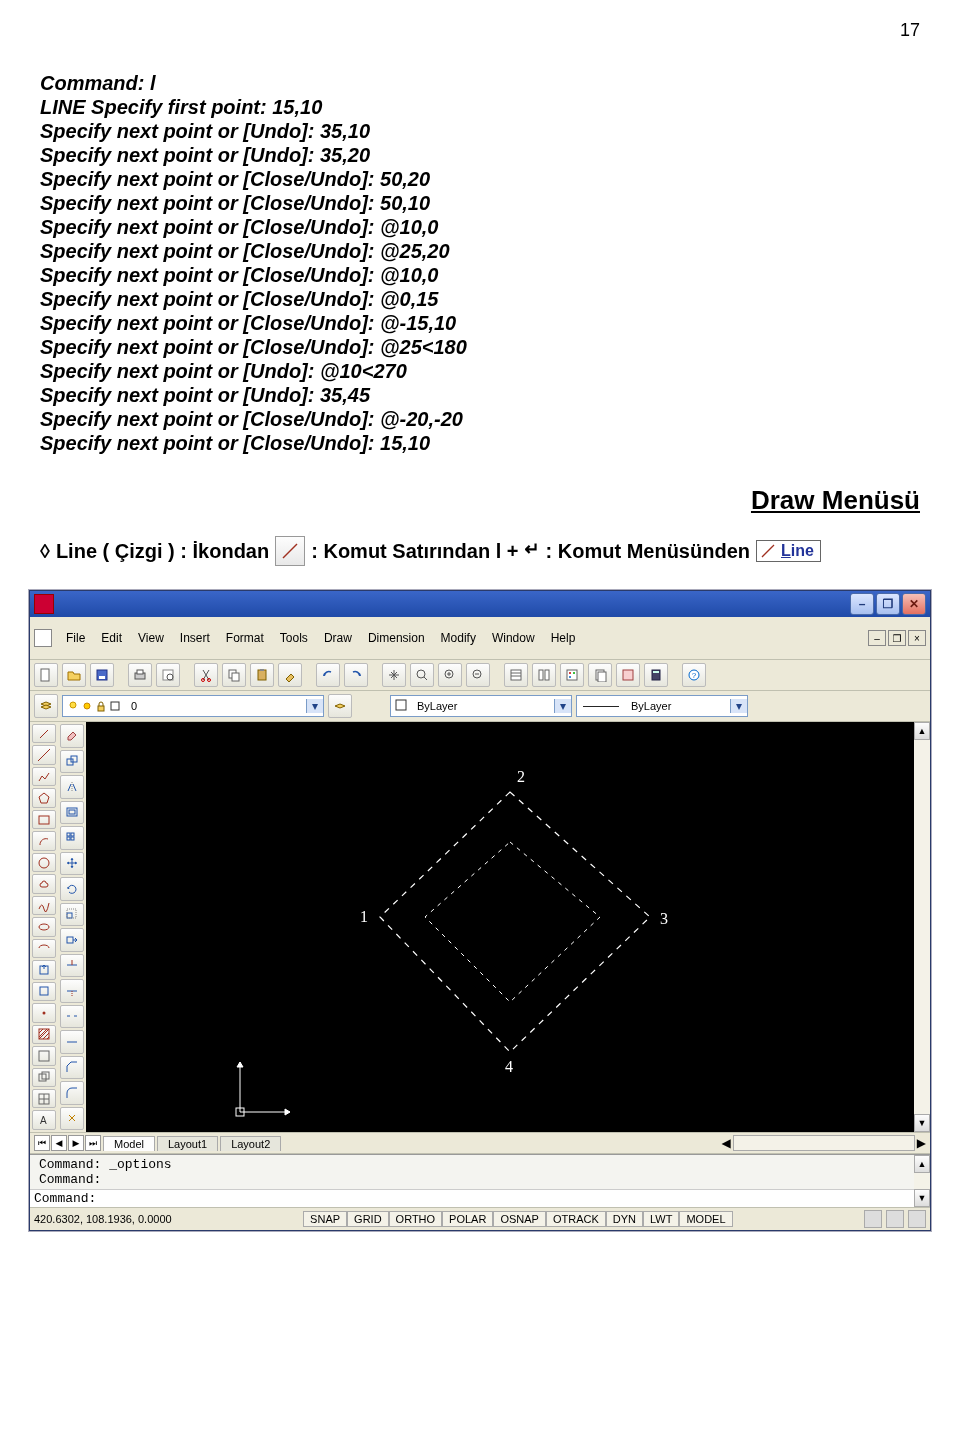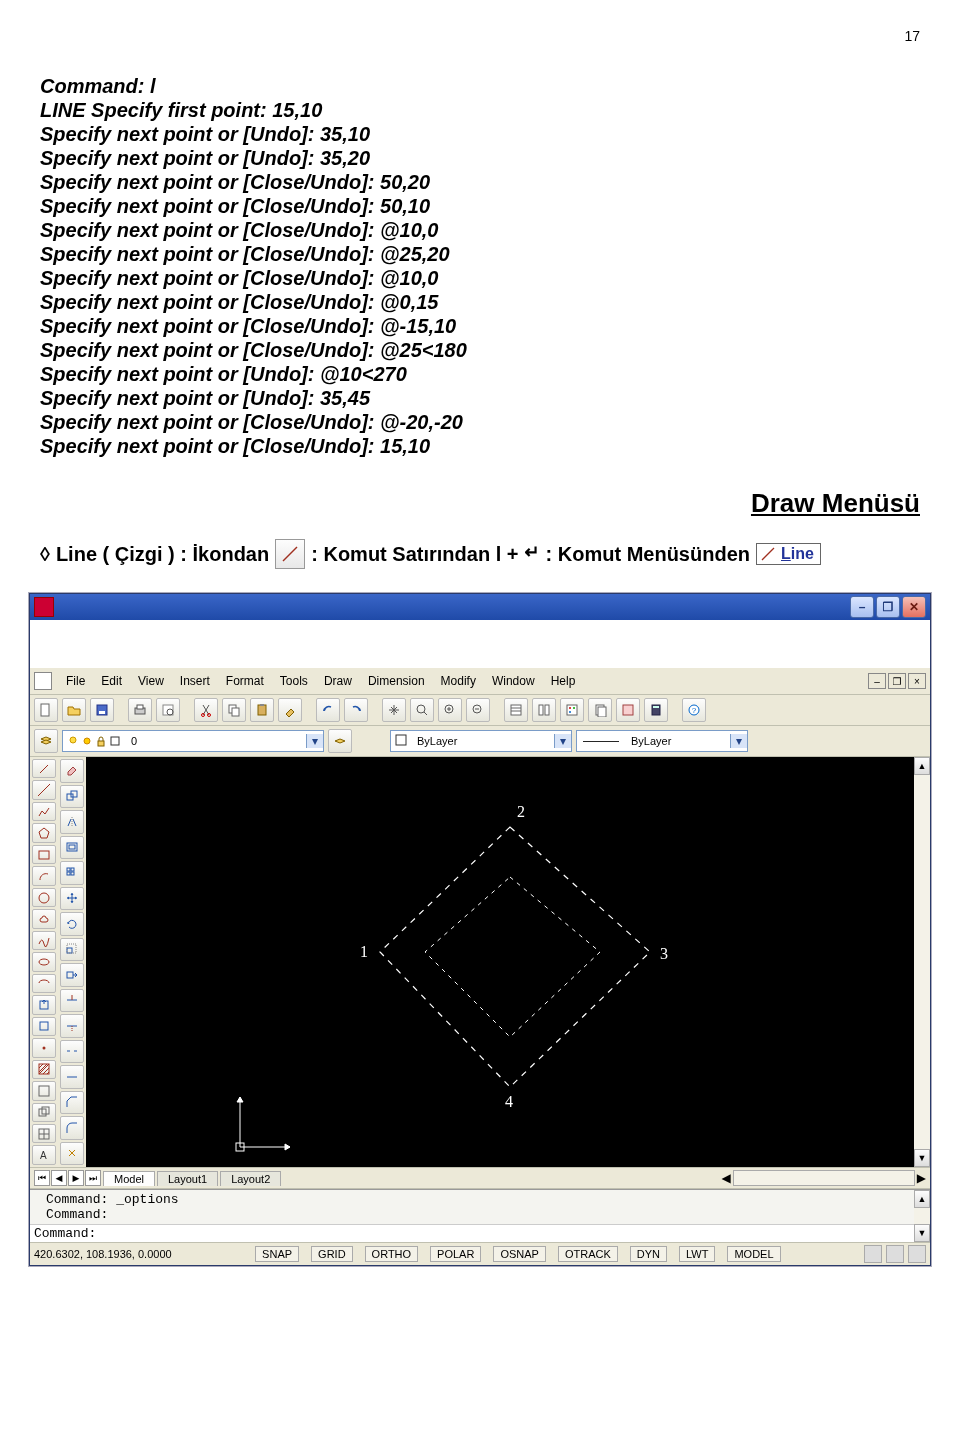--- a/index.html
+++ b/index.html
@@ -6,22 +6,22 @@
     margin: 0;
     padding: 0;
     font-family: "Trebuchet MS", Verdana, sans-serif;
     font-size: 20px;
     color: #000;
     background: #fff;
     width: 960px;
   }
   .page-num {
     text-align: right;
-    padding: 28px 40px 10px 0;
-    font-size: 14px;
+    padding: 20px 40px 10px 0;
+    font-size: 18px;
   }
   .content {
     padding: 20px 40px 10px 40px;
   }
   .cmd-line { font-weight: bold; margin: 1px 0; font-style: italic; }
   .section-title {
     text-align: right;
     font-weight: bold;
     text-decoration: underline;
     font-size: 26px;
@@ -89,23 +89,22 @@
   .win-controls { display:flex; gap:2px; }
   .win-btn {
     width:22px;height:20px;background:linear-gradient(#dbe6ff,#a8c0f0);
     border:1px solid #4a6aa8;border-radius:3px;
     display:flex;align-items:center;justify-content:center;
     color:#1f3a7a;font-weight:bold;font-size:12px;
   }
   .win-btn.close { background:linear-gradient(#f5c0b8,#e47060); color:#6a1a10;}
   .menubar {
     display:flex;align-items:center;gap:2px;
-    background:#ece9d8;padding:4px 4px;
+    background:#ece9d8;padding:12px 4px;
     border-bottom:1px solid #c0c0b0;
-    margin-top:48px;
   }
   .menubar .mi { padding:2px 8px; }
   .menubar .doc-icon {
     width:16px;height:16px;background:#fff;border:1px solid #888;
     display:inline-block;margin-right:4px;
   }
   .mdi-controls { margin-left:auto; display:flex; gap:2px;}
   .mdi-btn {
     width:16px;height:14px;background:#ece9d8;border:1px solid #888;
     display:flex;align-items:center;justify-content:center;font-size:10px;
@@ -156,33 +155,33 @@
     display:flex;align-items:center;justify-content:center;font-size:9px;}
   .mtab {
     padding:1px 10px;background:#fdfdfd;border:1px solid #aaa;border-bottom:none;
     font-size:11px;
   }
   .mtab.inactive{background:#e6e6dc;}
   .cmd-window {
     background:#f4f4f0;border-top:1px solid #999;
     display:flex;
   }
-  .cmd-lines { flex:1;padding:2px 16px;font-family:"Courier New",monospace;font-size:13px;}
+  .cmd-lines { flex:1;padding:2px 9px;font-family:"Courier New",monospace;font-size:13px;}
   .cmd-lines div { white-space:pre; }
   .cmd-input-row {
     display:flex;align-items:center;background:#fff;border-top:1px solid #ccc;
     padding:1px 4px;font-family:"Courier New",monospace;font-size:13px;
   }
   .cmd-scroll{width:16px;background:#ece9d8;display:flex;flex-direction:column;}
   .status {
     display:flex;align-items:center;justify-content:space-between;
     background:#ece9d8;border-top:1px solid #c0c0b0;
     padding:1px 4px;font-size:11px;height:20px;
   }
-  .status-toggles { display:flex;gap:12px;text-align:right; }
+  .status-toggles { display:flex;gap:0;text-align:right; }
   .st-btn {
     padding:1px 6px;border:1px solid #aaa;background:#f4f2e8;
   }
   .status-icons { display:flex; gap:4px; align-items:center;}
   .sicon{width:16px;height:16px;background:#ddd;border:1px solid #aaa;}
 </style>
 </head>
 <body>
 
 <div class="page-num">17</div>

